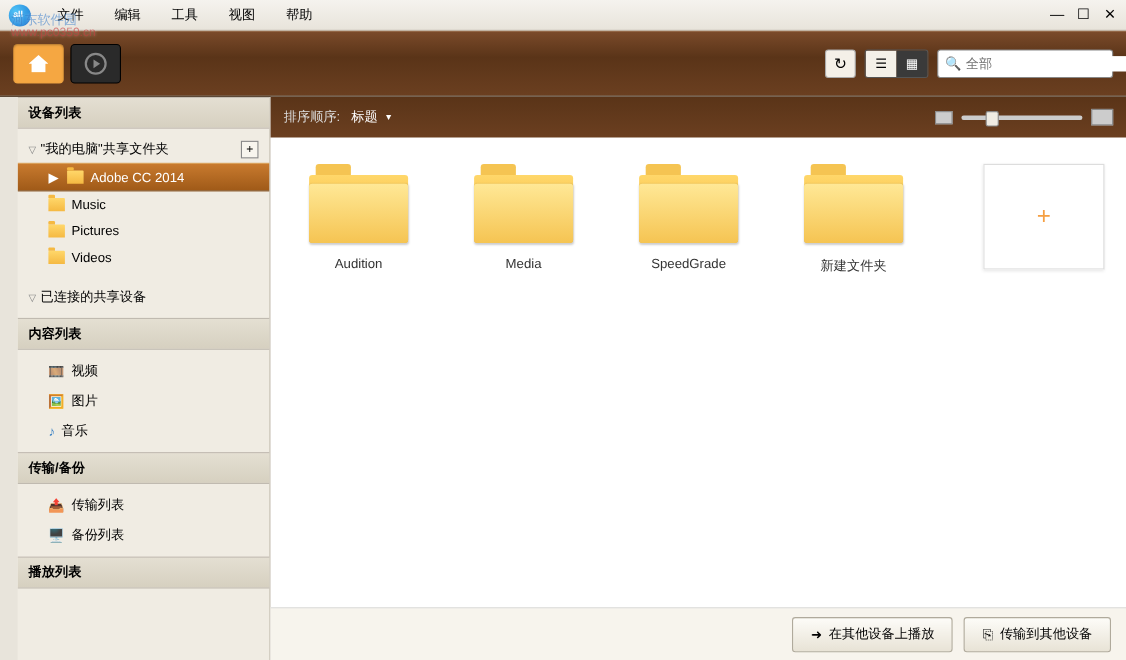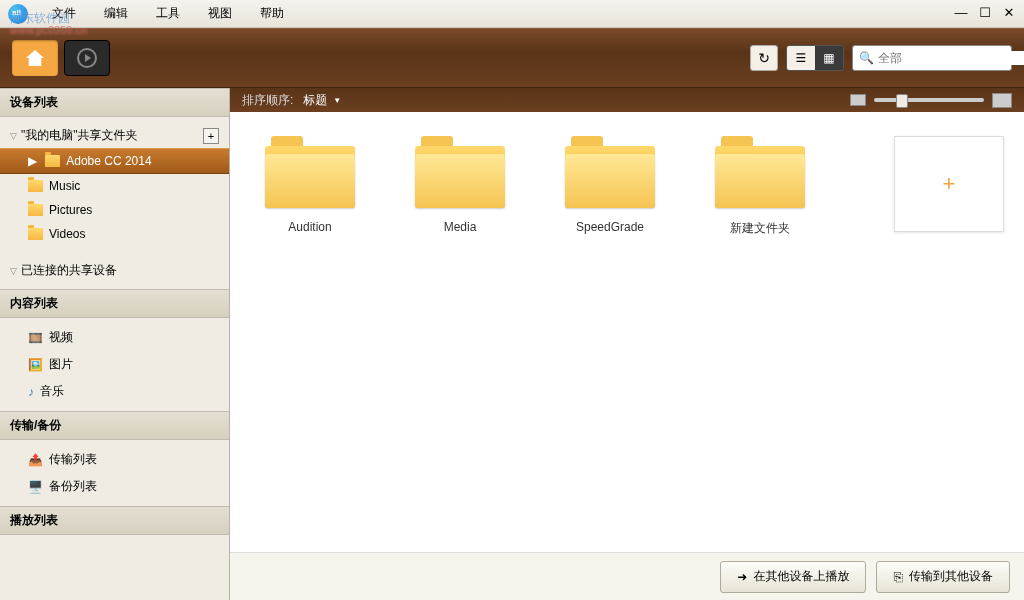--- a/index.html
+++ b/index.html
@@ -30,37 +30,37 @@
 .toolbar-right { position: absolute; right: 12px; display: flex; align-items: center; gap: 8px; }
 .refresh-btn { width: 28px; height: 26px; background: #f4f0e8; border: 1px solid #aaa; border-radius: 3px; display: flex; align-items: center; justify-content: center; cursor: pointer; }
 .refresh-icon { font-size: 14px; }
 .view-toggle { display: flex; border: 1px solid #555; border-radius: 3px; overflow: hidden; }
 .view-toggle div { width: 28px; height: 24px; display: flex; align-items: center; justify-content: center; cursor: pointer; background: #f4f0e8; }
 .view-toggle div.active { background: #3a3a3a; color: #fff; }
 .search-box { width: 160px; height: 26px; background: #fff; border: 1px solid #888; border-radius: 3px; display: flex; align-items: center; padding: 0 6px; }
 .search-box input { border: none; outline: none; flex: 1; font-size: 12px; color: #666; }
 
 
-.main { display: flex; height: 512px; }
+.main { display: flex; height: 512px; padding-left: 16px; }
 .sidebar { width: 230px; background: #f0ece3; border-right: 1px solid #b8b2a4; display: flex; flex-direction: column; overflow-y: auto; }
 .sb-section-header { background: linear-gradient(#e4dfd2, #d6d0c0); padding: 5px 10px; font-weight: bold; border-bottom: 1px solid #c0bab0; border-top: 1px solid #c0bab0; }
 .sb-group { padding: 6px 0; }
 .sb-group-title { padding: 4px 10px; display: flex; align-items: center; justify-content: space-between; }
 .sb-group-title .tri { font-size: 9px; color: #888; margin-right: 4px; }
 .add-btn { width: 16px; height: 16px; border: 1px solid #888; background: #f8f5ee; display: flex; align-items: center; justify-content: center; font-size: 11px; cursor: pointer; }
 .sb-item { padding: 5px 10px 5px 28px; display: flex; align-items: center; gap: 6px; cursor: pointer; }
 .sb-item.selected { background: linear-gradient(#c87a2e, #a05a18); color: #fff; border-top: 1px solid #d89a4e; border-bottom: 1px solid #7a4410; }
 .sb-item.selected .play-arrow { color: #fff; margin-right: 2px; }
 .folder-icon { width: 15px; height: 12px; background: linear-gradient(#ffd76a, #f5b942); border-radius: 1px 1px 0 0; position: relative; }
 .folder-icon::before { content: ""; position: absolute; top: -3px; left: 0; width: 6px; height: 3px; background: #f5b942; border-radius: 1px 1px 0 0; }
 .sb-indent { padding-left: 24px; color: #555; }
 
 
 .content { flex: 1; background: #fff; display: flex; flex-direction: column; position: relative; }
-.sort-bar { height: 24px; background: linear-gradient(#5a3418, #6b3f20); color: #ddd; display: flex; align-items: center; padding: 0 12px; font-size: 11px; gap: 10px; }
+.sort-bar { height: 37px; background: linear-gradient(#5a3418, #6b3f20); color: #ddd; display: flex; align-items: center; padding: 0 12px; font-size: 11px; gap: 10px; }
 .sort-bar .dropdown { color: #fff; display: flex; align-items: center; gap: 6px; cursor: pointer; }
 .sort-bar-right { margin-left: auto; display: flex; align-items: center; gap: 8px; }
 .zoom-slider { width: 110px; height: 4px; background: #ccc; border-radius: 2px; position: relative; }
 .zoom-slider::after { content: ""; position: absolute; left: 20%; top: -4px; width: 10px; height: 12px; background: #f0ece3; border: 1px solid #888; border-radius: 2px; }
 .thumb-icon { width: 16px; height: 12px; background: #ccc; border: 1px solid #888; }
 
 .folder-grid { flex: 1; padding: 24px 20px; display: flex; gap: 30px; align-items: flex-start; }
 .folder-item { width: 120px; text-align: center; cursor: pointer; }
 .big-folder { width: 90px; height: 72px; margin: 0 auto 12px; position: relative; }
 .big-folder .back { position: absolute; bottom: 0; width: 90px; height: 62px; background: linear-gradient(#ffd76a, #f0b030); border-radius: 3px; }

